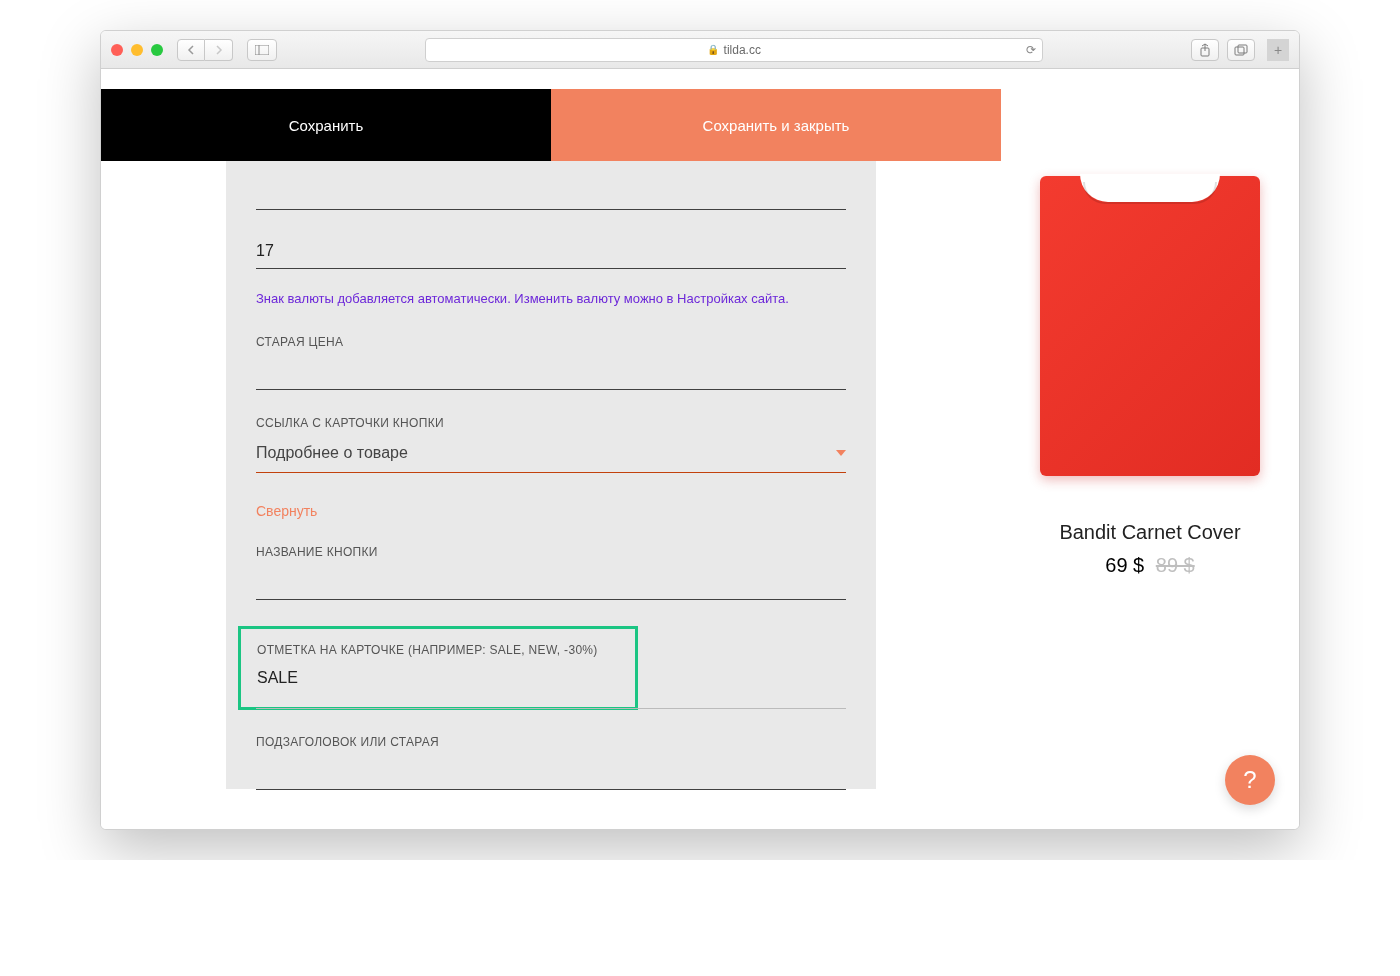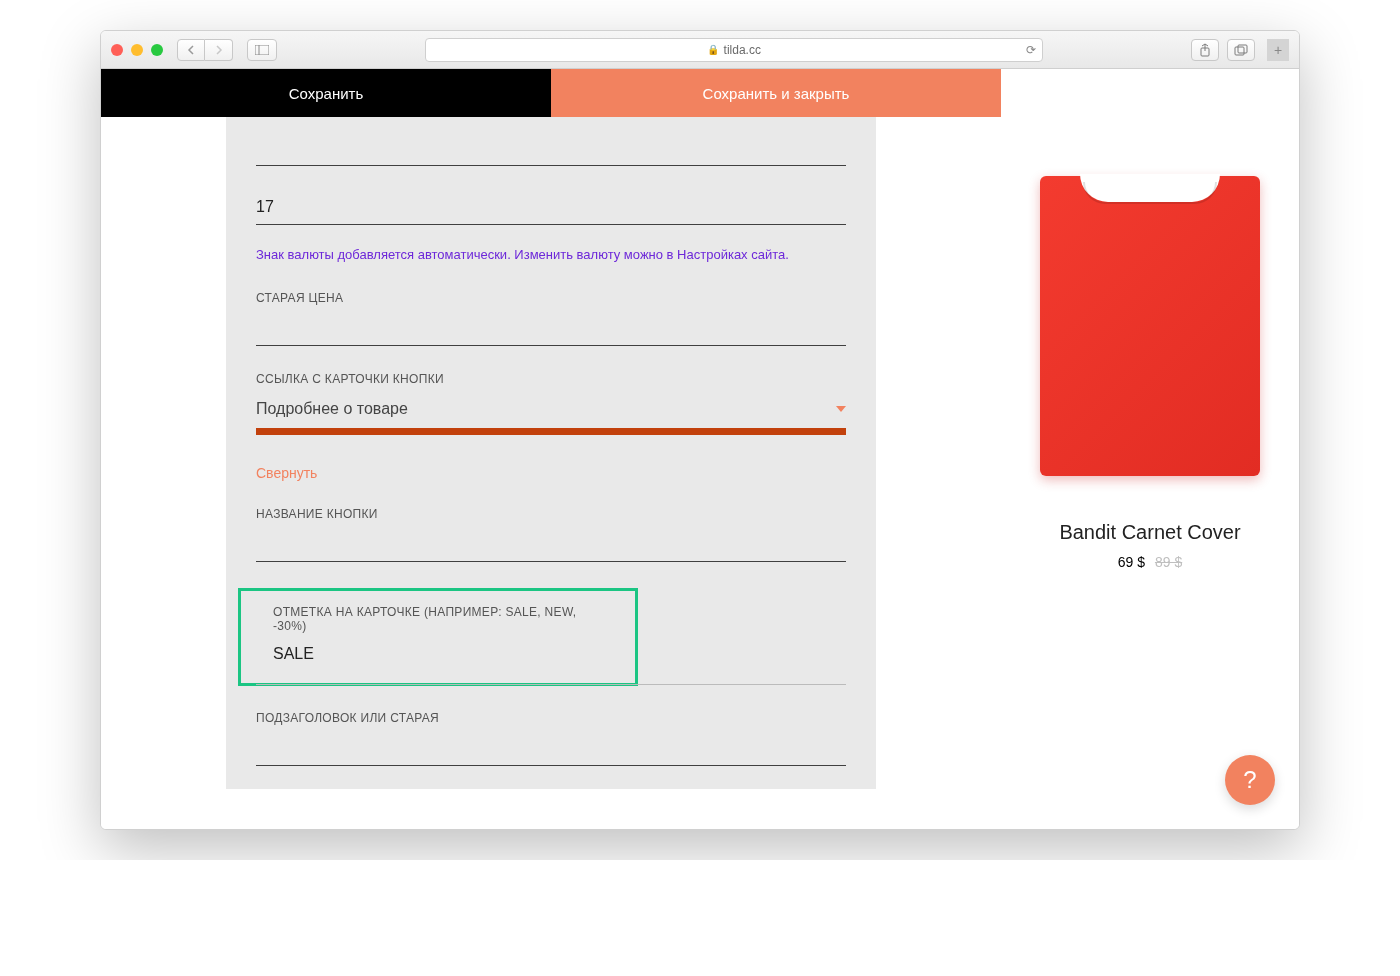--- a/index.html
+++ b/index.html
@@ -88,21 +88,21 @@
 
 .content { flex:1; display:flex; overflow:hidden; position:relative; }
 
 .modal {
   width: 900px;
   background: #fff;
   display: flex;
   flex-direction: column;
   overflow: hidden;
 }
-.modal-header { display:flex; height:48px; }
+.modal-header { display:flex; height:72px;margin-top:20px; }
 .hbtn {
   flex:1;
   display:flex; align-items:center; justify-content:center;
   font-size:15px;
   cursor:pointer;
 }
 .hbtn.dark { background:#000; color:#fff; }
 .hbtn.orange { background:#f2825f; color:#fff; }
 
 .form-scroll {
@@ -131,36 +131,36 @@
   background: transparent;
   font-size: 16px;
   padding: 6px 0 8px;
   outline: none;
   color: #222;
 }
 .fhint { font-size: 13px; color: #6d28d9; margin-top: 20px; line-height:1.5; }
 
 .selectrow {
   display:flex; align-items:center; justify-content:space-between;
-  border-bottom: 7px solid #c2410c;
+  border-bottom: 1px solid #c2410c;
   padding: 6px 0 10px;
 }
 .selectrow .sval { font-size:16px; color:#444; }
 .selectrow .caret {
   width:0;height:0;
   border-left:5px solid transparent;
   border-right:5px solid transparent;
   border-top:6px solid #f2825f;
 }
 
 .collapse { color:#f2825f; font-size:14px; margin-top:30px; cursor:pointer; }
 
 .highlight {
   border: 3px solid #1bc583;
-  padding: 14px 32px 12px;
+  padding: 14px 16px 12px;
   margin-top: 26px;
   margin-left: -18px;
   width: 400px;
 }
 .highlight .flabel { margin-bottom:6px; }
 .highlight .finput { border-bottom: none; }
 
 
 .preview {
   flex:1;
@@ -194,21 +194,21 @@
 .case::after{
   content:"";
   position:absolute;
   top:6px; left:50%; transform:translateX(-50%);
   width:130px; height:20px;
   border:2px solid rgba(0,0,0,.12);
   border-top:none;
   border-radius: 0 0 70px 70px;
 }
 .prod-title { font-size:20px; margin-top:20px; color:#222; font-weight:400; }
-.prod-price { margin-top:10px; font-size:14px; }
+.prod-price { margin-top:10px; font-size:20px; }
 .prod-price .old { color:#bfbfbf; text-decoration: line-through; margin-left:6px; }
 
 .help {
   position:absolute;
   right: 24px; bottom: 24px;
   width:50px; height:50px;
   border-radius:50%;
   background:#f2825f;
   color:#fff;
   display:flex; align-items:center; justify-content:center;

